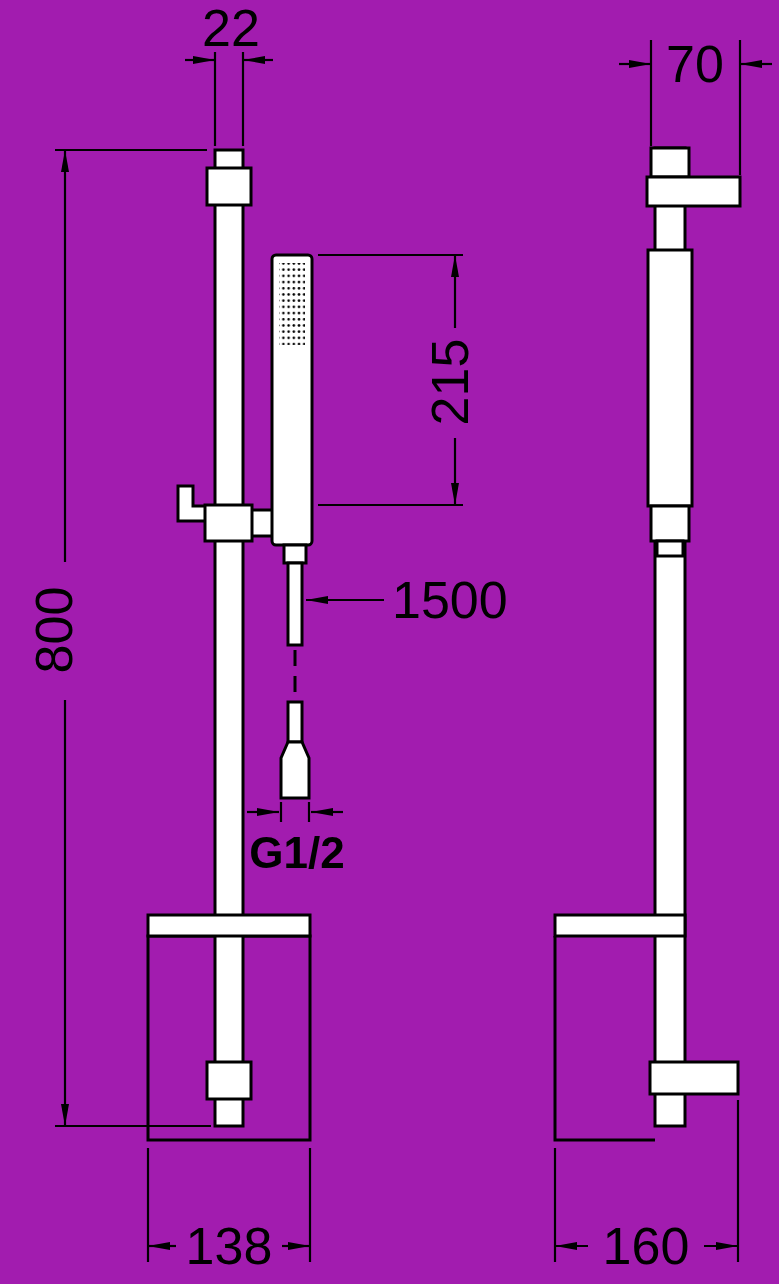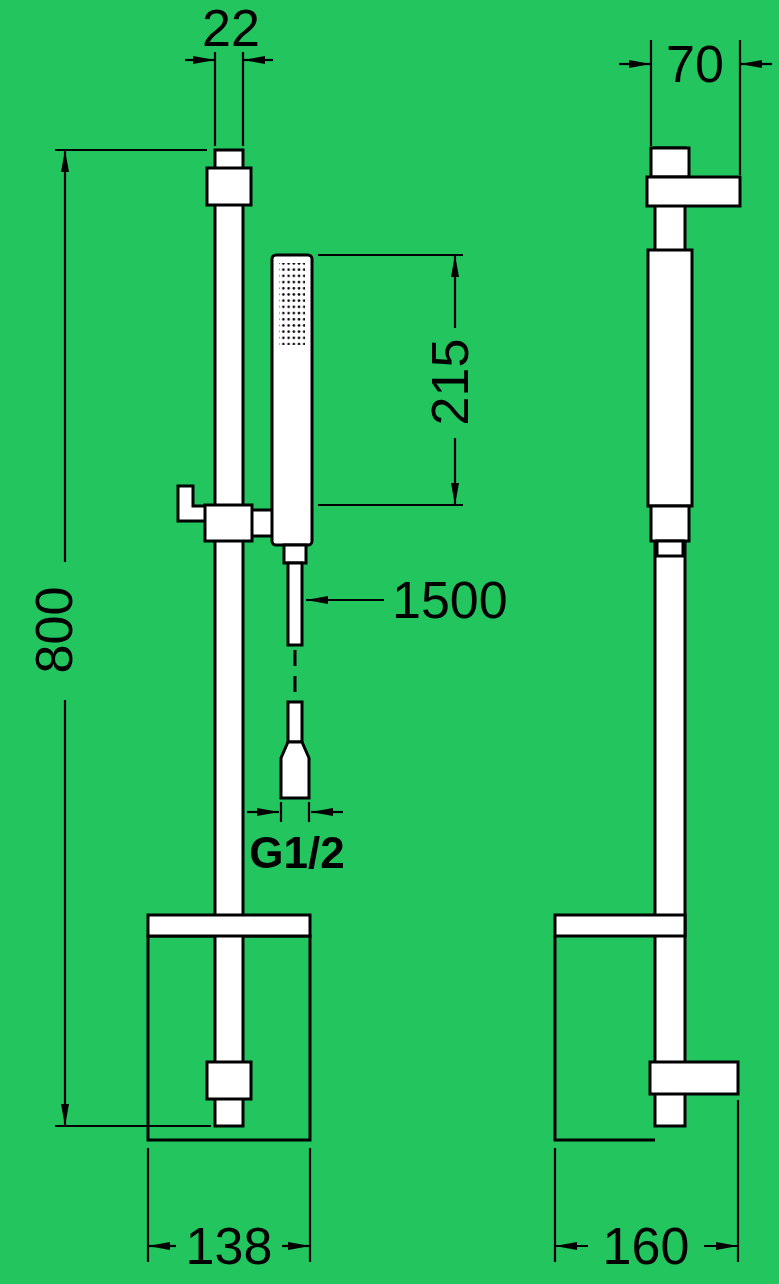--- a/index.html
+++ b/index.html
@@ -1,16 +1,16 @@
 <!DOCTYPE html>
 <html><head>
 <meta charset="utf-8">
 <style>
   html,body{margin:0;padding:0;background:#ffffff;}
-  .page{width:779px;height:1284px;background:#22c55e;position:relative;overflow:hidden;}
+  .page{width:779px;height:1284px;background:#a21caf;position:relative;overflow:hidden;}
   svg{display:block;}
   .geo{fill:#ffffff;stroke:#000000;stroke-width:3;}
   .geo-none{fill:none;stroke:#000000;stroke-width:3;}
   .dimline{stroke:#000000;stroke-width:2.2;fill:none;}
   .extline{stroke:#000000;stroke-width:2.2;fill:none;}
   .hosedash{stroke:#000000;stroke-width:3;fill:none;stroke-dasharray:16 10;}
   text{font-family:"Liberation Sans", sans-serif;font-size:52px;fill:#000000;}
   text.thread{font-weight:bold;font-size:44px;}
 </style>
 </head>

